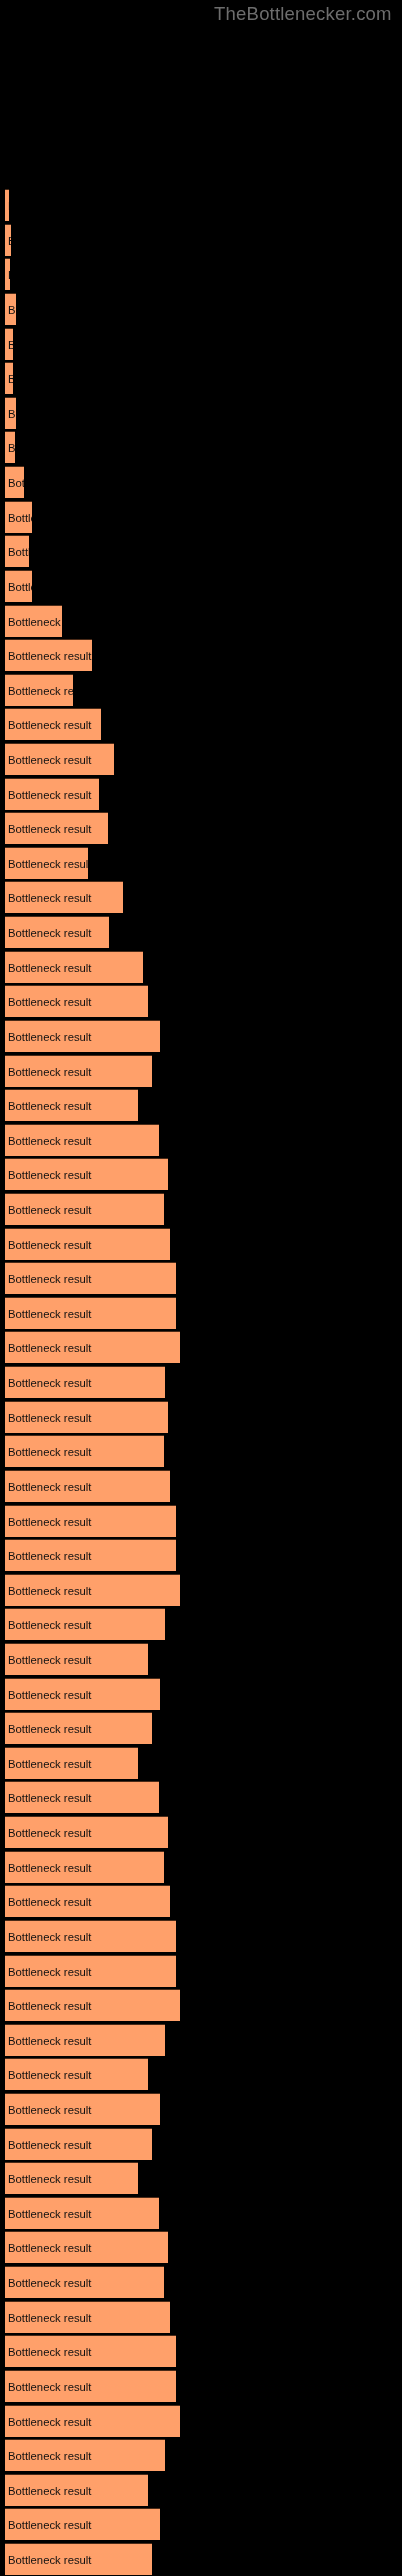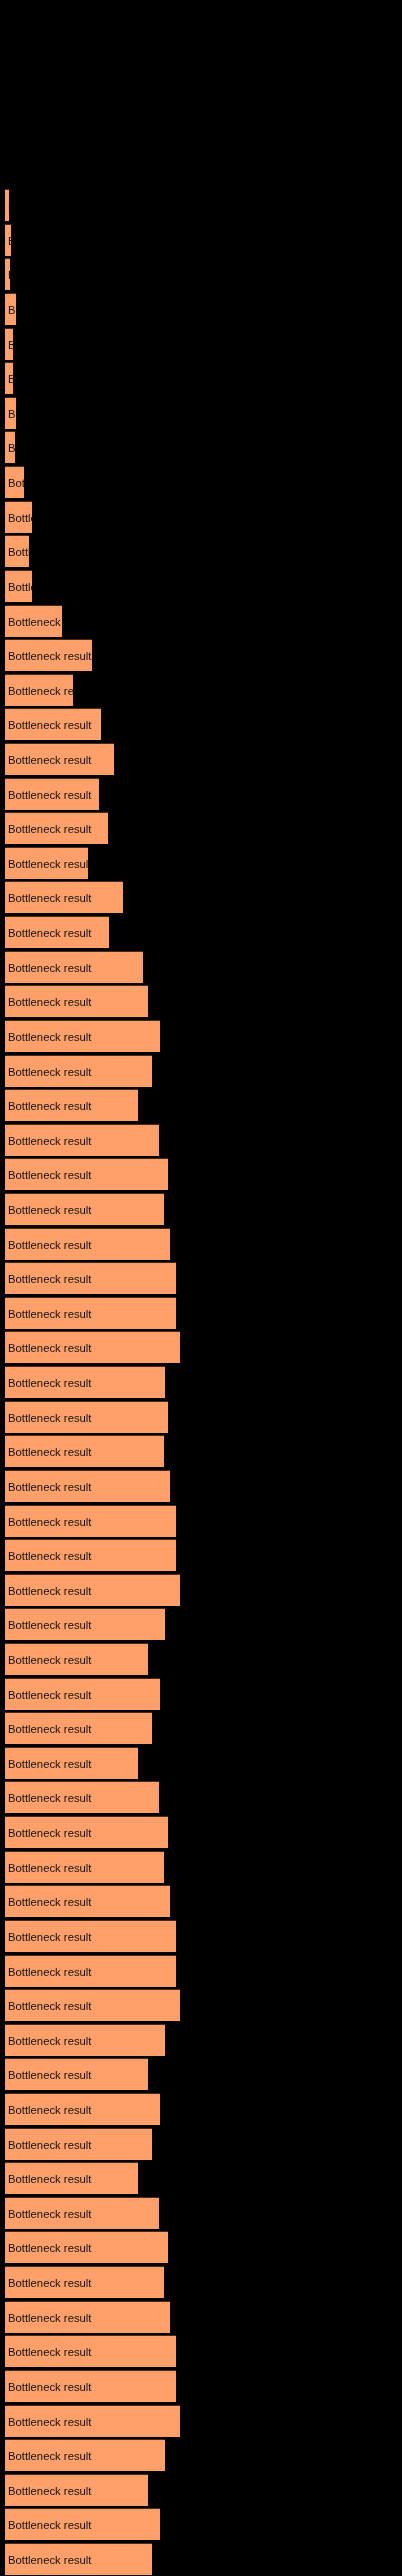--- a/index.html
+++ b/index.html
@@ -68,20 +68,21 @@
     color: #111111;
     white-space: nowrap;
     pointer-events: none;
   }
 </style>
 </head>
 <body>
 
 <div id="page">
 
+  <div class="site-title">TheBottlenecker.com</div>
 
   <div id="plot">
       <div class="bar-row" style="top: 189px;">
         <div class="bar" style="width: 4px;">
           <span class="bar-label">Bottleneck result</span>
         </div>
       </div>
       <div class="bar-row" style="top: 224px;">
         <div class="bar" style="width: 6.4px;">
           <span class="bar-label">Bottleneck result</span>

